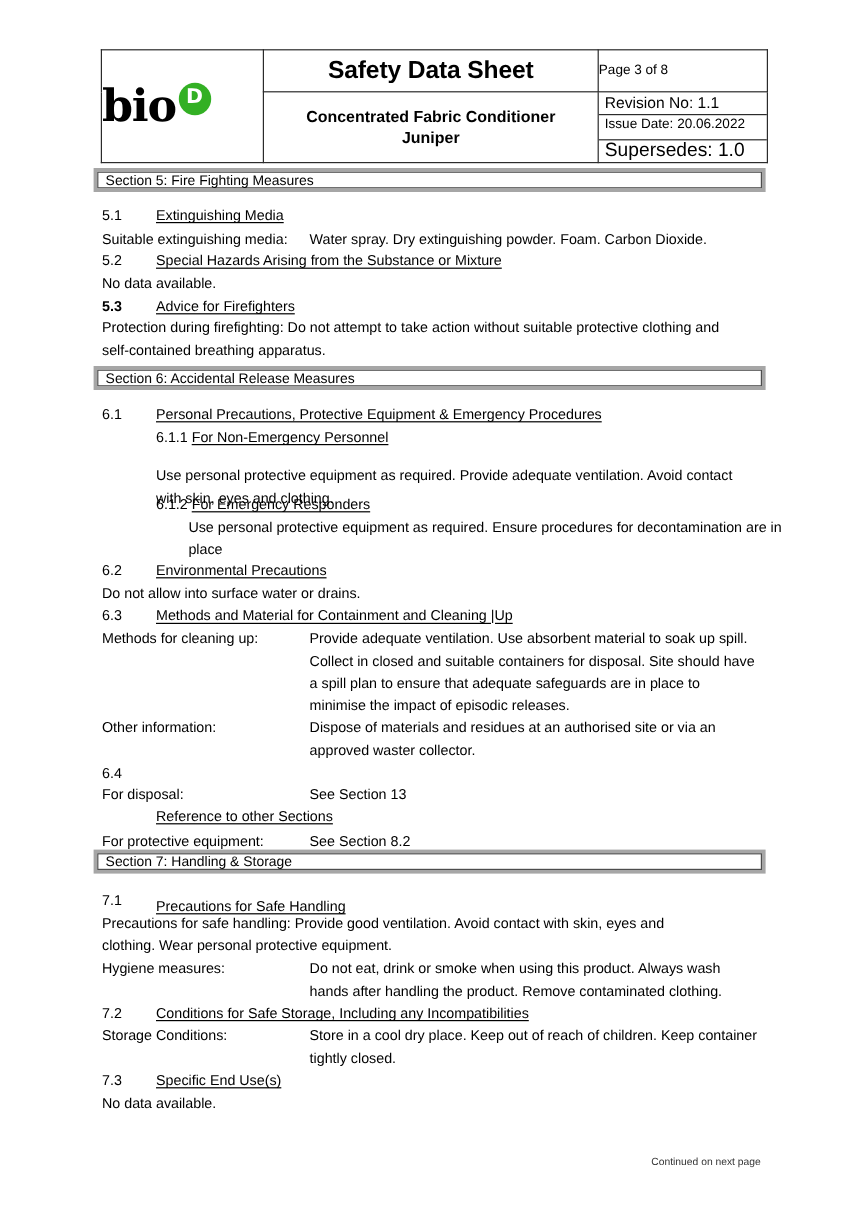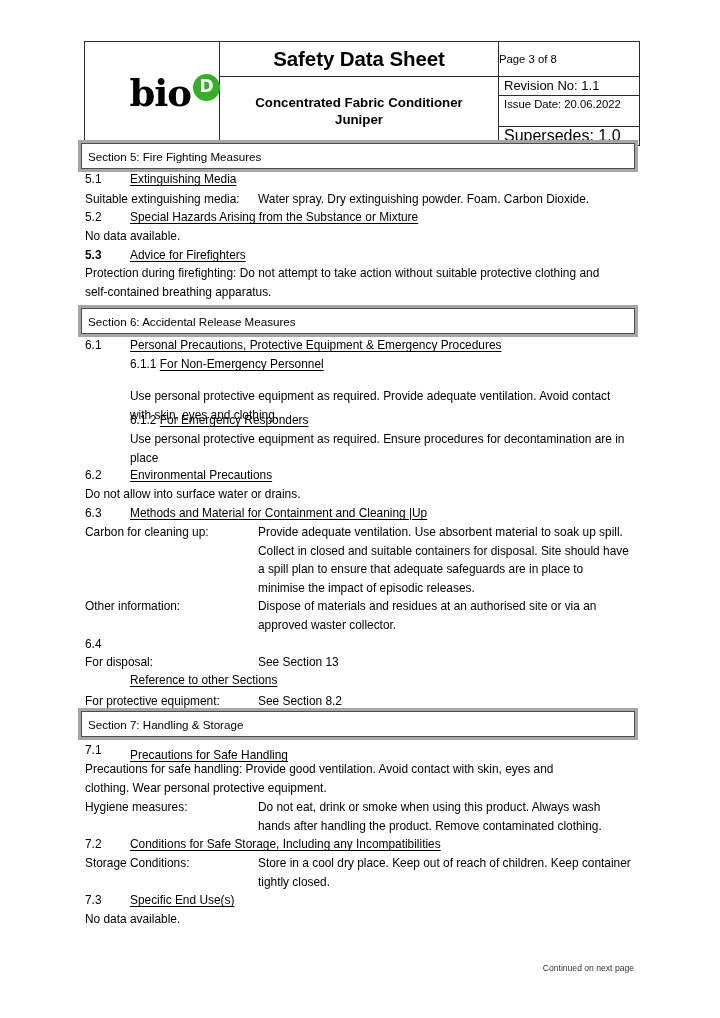--- a/index.html
+++ b/index.html
@@ -66,21 +66,21 @@
     font-weight: bold;
     line-height: 19px;
     padding: 3px 4px 4px 4px;
     text-align: center;
   }
 
   
   .logo-wrap {
     display: flex;
     align-items: center;
-    justify-content: flex-end;
+    justify-content: flex-start;
     height: 79px;
     gap: 1px;
   }
   .logo-bio {
     font-family: "DejaVu Serif", serif;
     font-weight: bold;
     font-size: 37px;
     letter-spacing: -1px;
     line-height: 38px;
     color: #000;
@@ -107,21 +107,21 @@
     line-height: 17px;
     position: relative;
     top: -1px;
   }
 
   
   .section-bar {
     position: absolute;
     left: 78px;
     width: 560px;
-    height: 32px;
+    height: 20px;
     box-sizing: border-box;
     border: 3px solid #a6a6a6;
     background: #ffffff;
   }
   .section-bar .inner {
     box-sizing: border-box;
     width: 100%;
     height: 100%;
     border: 1px solid #4d4d4d;
     background: #ffffff;
@@ -213,21 +213,21 @@
       </td>
       <td class="cell-meta">Page 3 of 8</td>
     </tr>
     <tr>
       <td class="cell-title">
         <div class="title-sub">Concentrated Fabric Conditioner</div>
         <div class="title-sub" style="padding-top:0;margin-top:-6px;">Juniper</div>
       </td>
       <td class="cell-meta" style="padding:0;">
         <div style="border-bottom:1px solid #2b2b2b;padding:1px 4px 2px 5px;font-size:13px;line-height:15px;">Revision No: 1.1</div>
-        <div style="border-bottom:1px solid #2b2b2b;padding:1px 4px 14px 5px;font-size:11.3px;line-height:15px;">Issue Date: 20.06.2022</div>
+        <div style="border-bottom:1px solid #2b2b2b;padding:1px 4px 4px 5px;font-size:11.3px;line-height:15px;">Issue Date: 20.06.2022</div>
         <div style="padding:1px 4px 2px 5px;font-size:16px;line-height:15px;">Supersedes: 1.0</div>
       </td>
     </tr>
   </tbody>
     </table>
 
   <div class="section-bar" style="top:140px;">
     <div class="inner">Section 5: Fire Fighting Measures</div>
   </div>
 
@@ -257,31 +257,31 @@
   <div class="hd-sub" style="top:355px;">
     <span>6.1.1</span>
     <u>For Non-Emergency Personnel</u>
   </div>
   <div class="para-ind" style="top:374px;width:495px;margin-top:13px;">Use personal protective equipment as required.   Provide adequate ventilation.   Avoid contact with skin, eyes and clothing.</div>
 
   <div class="hd-sub" style="top:411px;">
     <span>6.1.2</span>
     <u>For Emergency Responders</u>
   </div>
-  <div class="para-ind" style="top:430px;width:500px;">Use personal protective equipment as required.   Ensure procedures for decontamination are in place</div>
+  <div class="para-ind" style="top:430px;width:500px;margin-left:27px;">Use personal protective equipment as required.   Ensure procedures for decontamination are in place</div>
 
   <div class="num" style="top:466px;">6.2</div>
   <div class="hd" style="top:466px;">Environmental Precautions</div>
   <div class="para" style="top:485px;">Do not allow into surface water or drains.</div>
 
   <div class="num" style="top:504px;">6.3</div>
   <div class="hd" style="top:504px;">Methods and Material for Containment and Cleaning |Up</div>
 
   <div class="row" style="top:523px;width:548px;">
-    <span class="lbl">Carbon for cleaning up:</span>
+    <span class="lbl">Methods for cleaning up:</span>
     <span class="val">Provide adequate ventilation.    Use absorbent material to soak up spill.  Collect in closed and suitable containers for disposal.   Site should have a spill plan to ensure that adequate safeguards are in place to minimise the impact of episodic releases.</span>
   </div>
 
   <div class="row" style="top:597px;width:548px;">
     <span class="lbl">Other information:</span>
     <span class="val">Dispose of materials and residues at an authorised site or via an approved waster collector.</span>
   </div>
 
   <div class="num" style="top:635px;">6.4</div>
   <div class="hd" style="top:671px;">Reference to other Sections</div>

